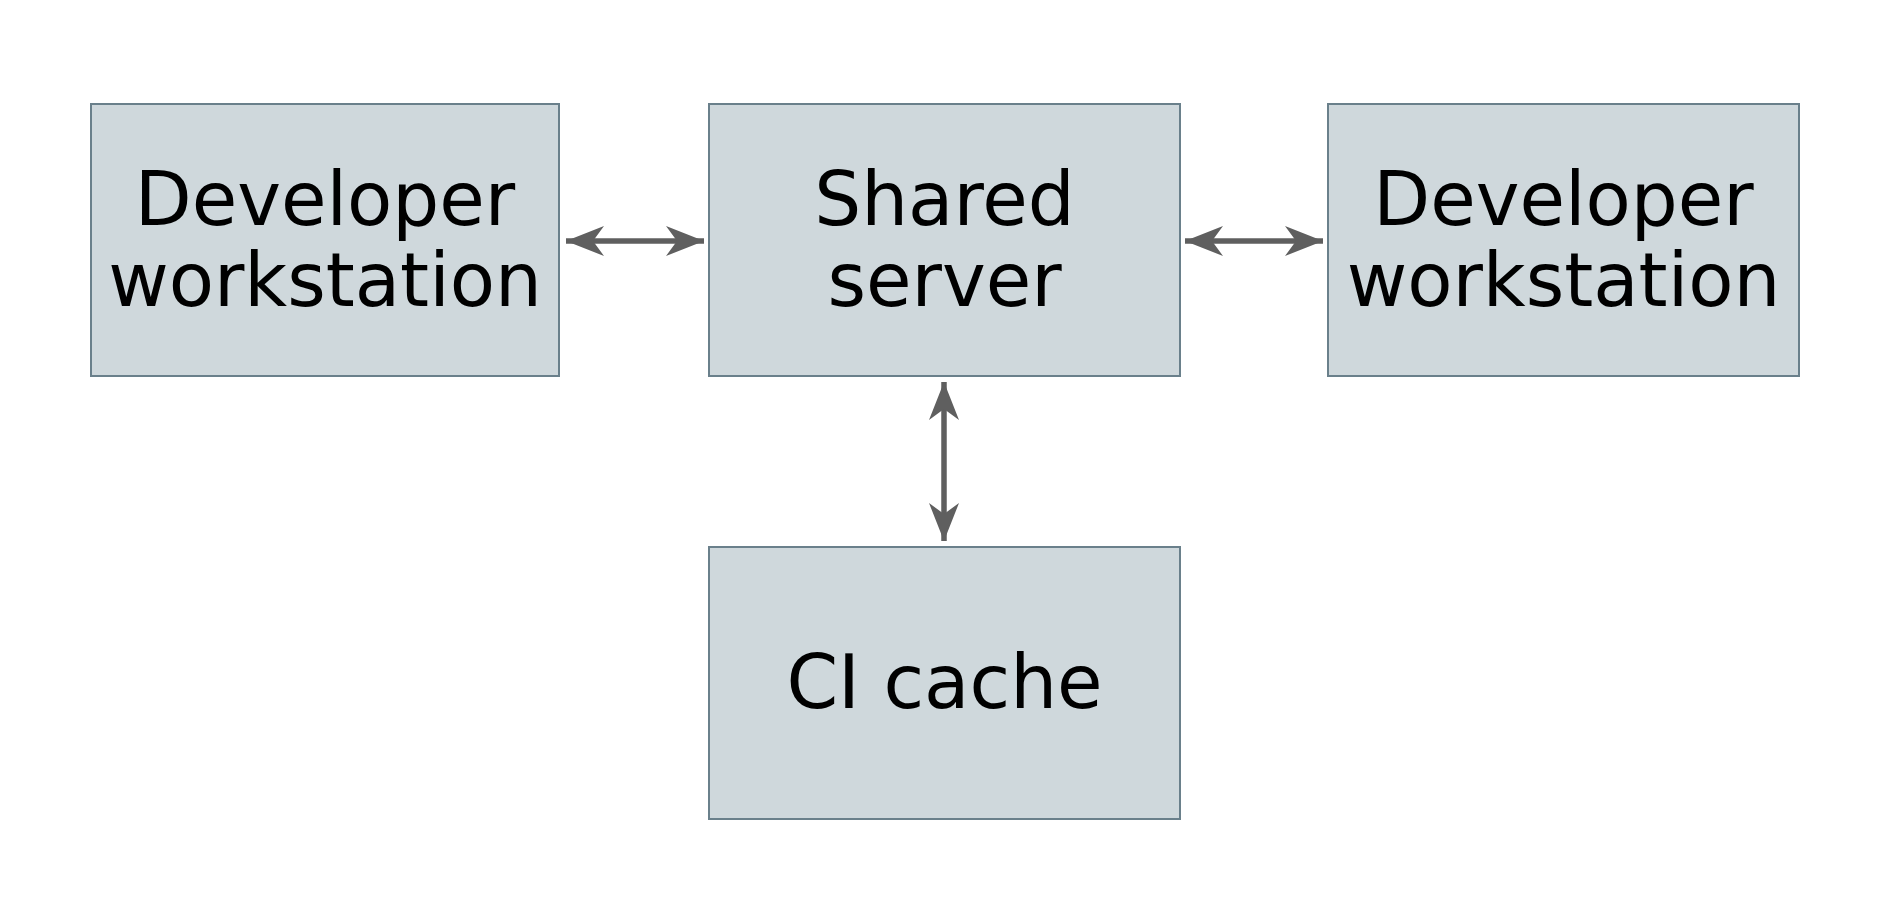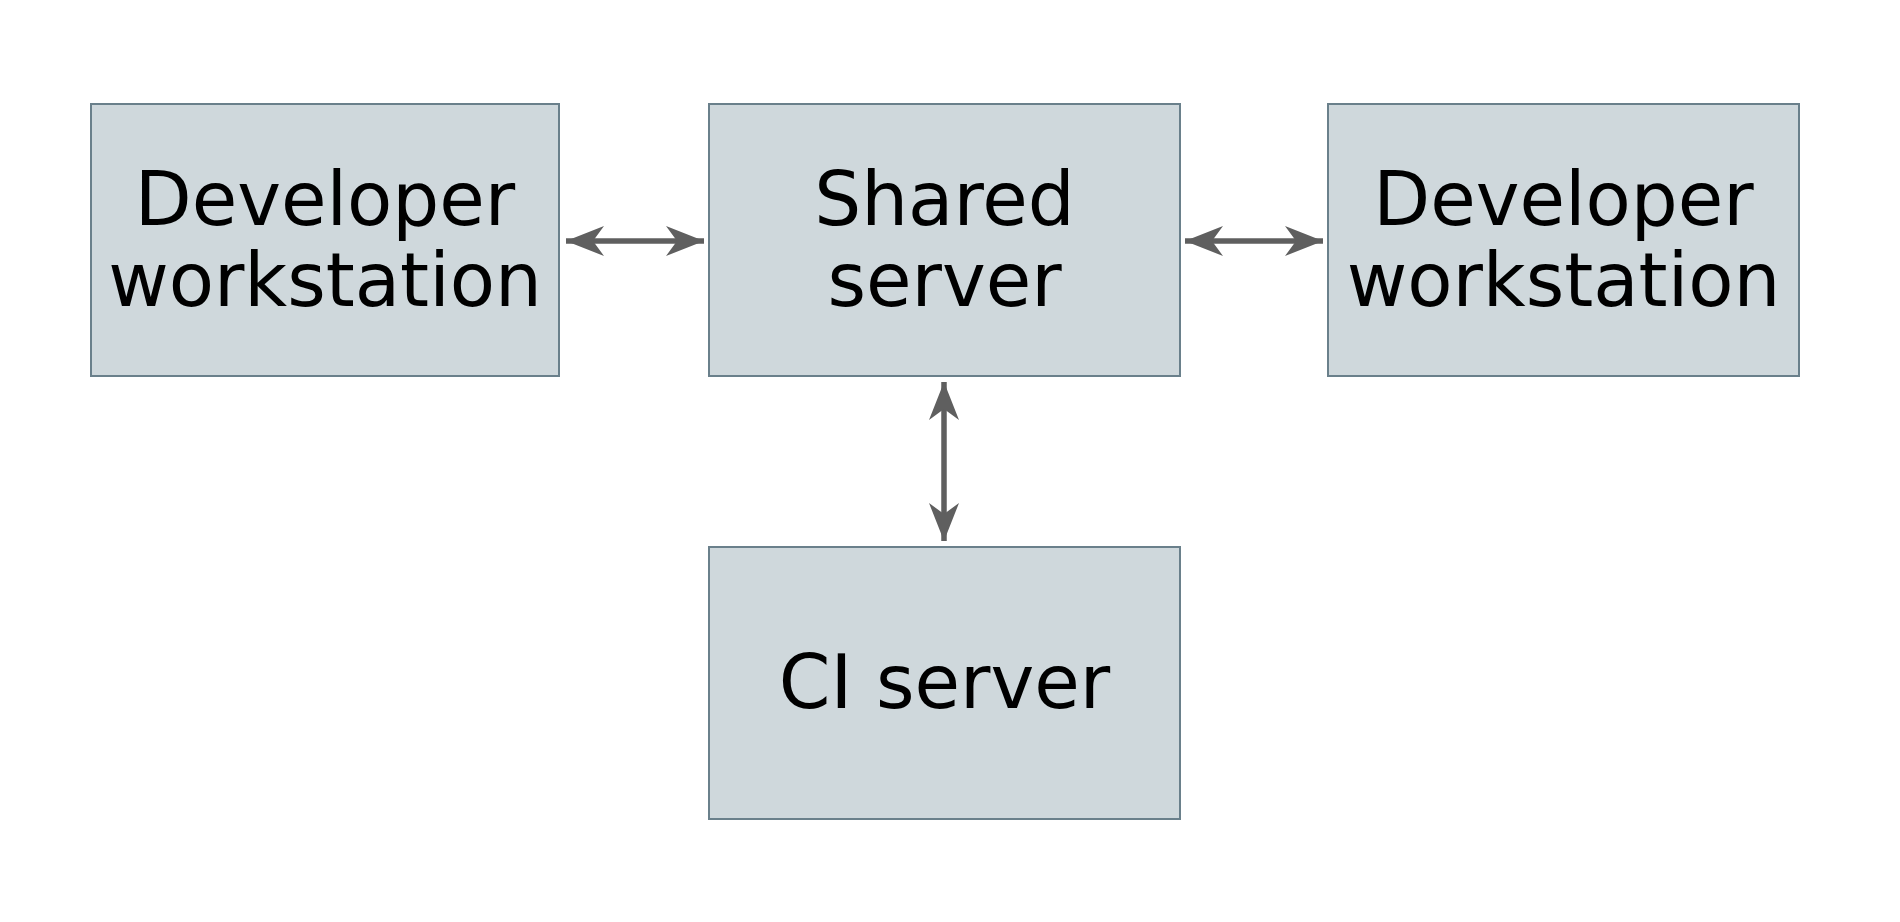--- a/index.html
+++ b/index.html
@@ -62,21 +62,21 @@
     <span>Shared
 server</span>
   </div>
 
   <div class="node" id="node-dev-right">
     <span>Developer
 workstation</span>
   </div>
 
   <div class="node" id="node-ci">
-    <span>CI server</span>
+    <span>CI cache</span>
   </div>
 
   <svg class="arrow-layer" width="1900" height="922" viewBox="0 0 1900 922" xmlns="http://www.w3.org/2000/svg">
     <defs>
       <marker id="arrowhead" markerUnits="userSpaceOnUse" markerWidth="40" markerHeight="30" refX="38" refY="15" orient="auto-start-reverse">
         <path d="M38,15 L0,0 L11,15 L0,30 Z" fill="#5f5f5f"></path>
       </marker>
     </defs>
 
     <line class="arrow-line" x1="566" y1="241" x2="704" y2="241" marker-start="url(#arrowhead)" marker-end="url(#arrowhead)"></line>

